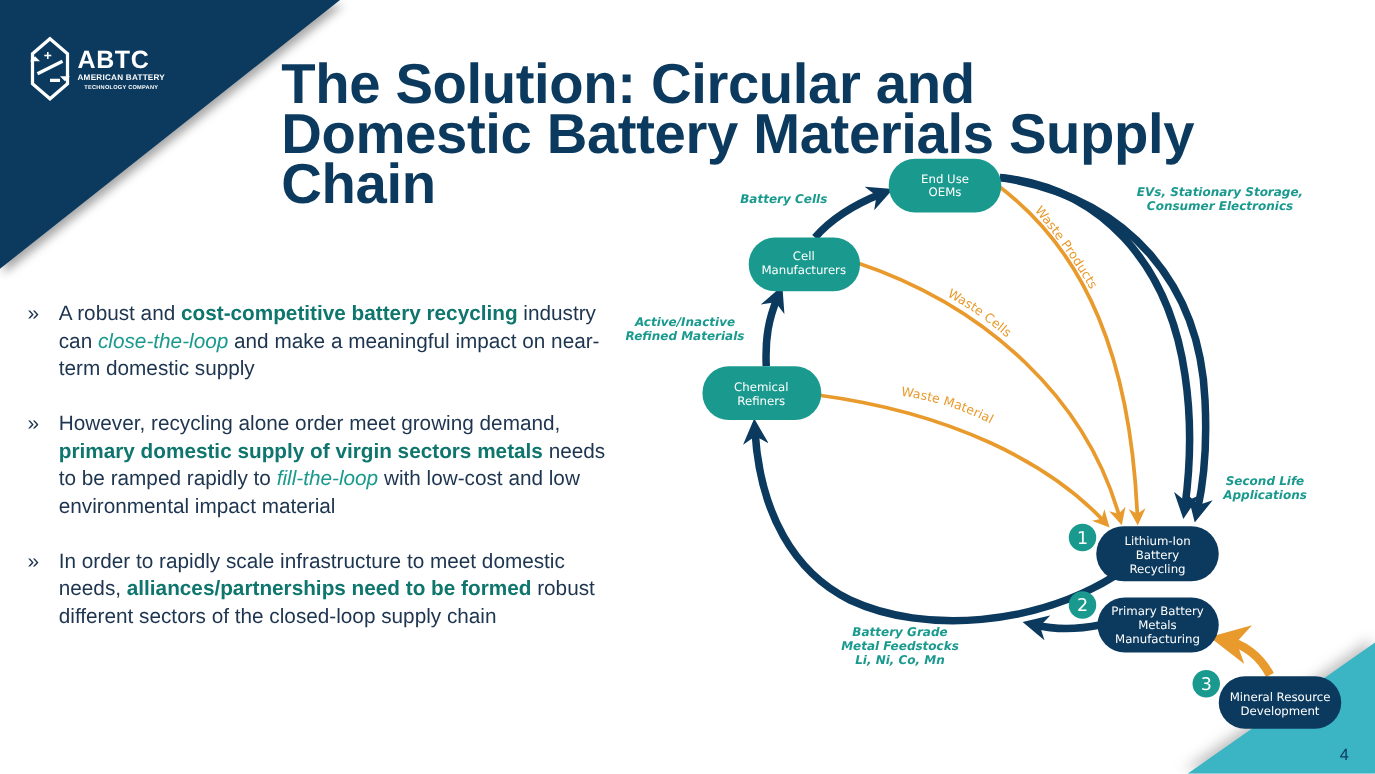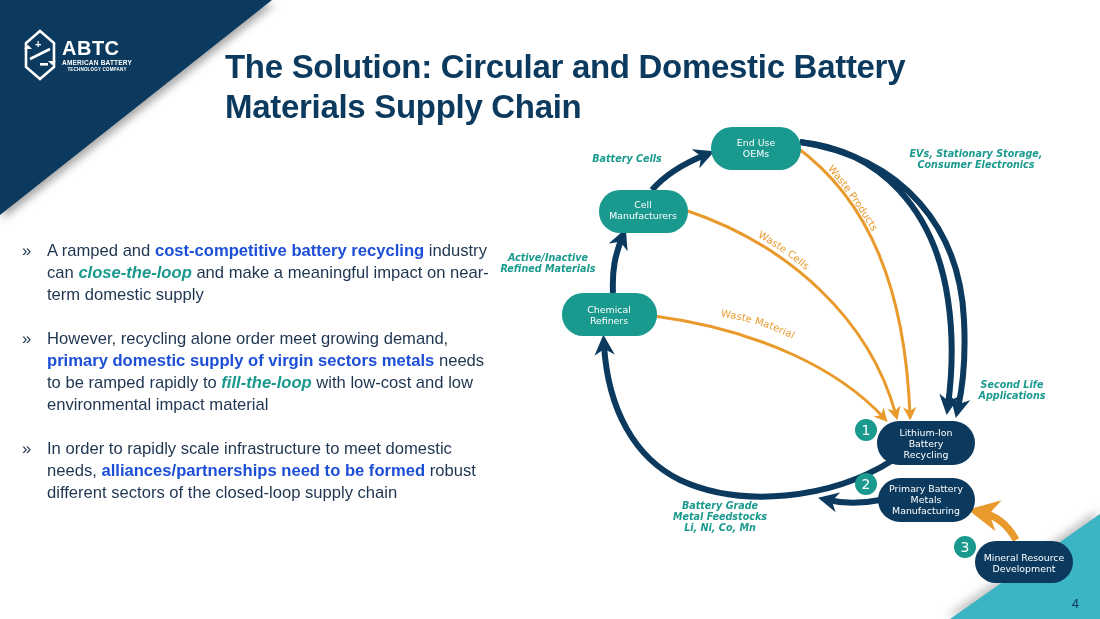--- a/index.html
+++ b/index.html
@@ -4,26 +4,26 @@
 <style>
   html, body { margin:0; padding:0; }
   body { width:1100px; height:619px; position:relative; overflow:hidden; background:#ffffff; font-family:"Liberation Sans", sans-serif; }
   .corner-tl { position:absolute; left:0; top:0; width:0; height:0; border-top:215px solid #0b3a5e; border-right:272px solid transparent; filter:drop-shadow(3px 4px 4px rgba(0,0,0,0.35)); }
   .corner-br { position:absolute; right:0; bottom:0; width:0; height:0; border-bottom:105px solid #3bb4c4; border-left:150px solid transparent; filter:drop-shadow(-3px -3px 5px rgba(0,0,0,0.25)); }
   .logo { position:absolute; left:24px; top:29px; display:flex; align-items:center; gap:6px; color:#fff; }
   .logo-text { display:flex; flex-direction:column; line-height:1; }
   .logo-abbr { font-weight:bold; font-size:20px; letter-spacing:0.5px; }
   .logo-l1 { font-weight:bold; font-size:6.5px; margin-top:2px; letter-spacing:0.2px; }
   .logo-l2 { font-weight:bold; font-size:4.5px; margin-top:1px; text-align:center; letter-spacing:0.2px; }
-  .title { position:absolute; left:225px; top:47px; width:760px; margin:0; font-size:33px; line-height:40px; font-weight:bold; color:#0b3a5e; letter-spacing:-0.3px; }
+  .title { position:absolute; left:225px; top:47px; width:760px; margin:0; font-size:45px; line-height:40px; font-weight:bold; color:#0b3a5e; letter-spacing:-0.3px; }
   .bullets { position:absolute; left:22px; top:240px; width:470px; margin:0; padding:0; list-style:none; }
   .bullet { position:relative; padding-left:25px; font-size:16.6px; line-height:22px; color:#1e3550; margin-bottom:22px; }
   .bullet .mark { position:absolute; left:0; top:0; }
-  .b { font-weight:bold; color:#1d4ed8; }
-  .em { font-weight:bold; font-style:italic; color:#1a9a8e; }
+  .b { font-weight:bold; color:#0f766e; }
+  .em { font-weight:normal; font-style:italic; color:#1a9a8e; }
   .diagram { position:absolute; left:0; top:0; width:1100px; height:619px; }
   .lbl-ital { font-family:"DejaVu Sans", sans-serif; font-weight:bold; font-style:italic; font-size:9.6px; fill:#1a9a8e; }
   .lbl-waste { font-family:"DejaVu Sans", sans-serif; font-size:10px; fill:#e99a2c; }
   .node-txt { font-family:"DejaVu Sans", sans-serif; font-size:9.4px; fill:#ffffff; }
   .num-txt { font-family:"DejaVu Sans", sans-serif; font-size:14px; fill:#ffffff; }
   .page-num { position:absolute; right:21px; bottom:8px; font-size:13px; color:#0b3a5e; }
 </style>
 </head>
 <body>
 
@@ -44,21 +44,21 @@
     <span class="logo-l1">AMERICAN BATTERY</span>
     <span class="logo-l2">TECHNOLOGY COMPANY</span>
   </div>
 </div>
 
 <h1 class="title">The Solution: Circular and Domestic Battery Materials Supply Chain</h1>
 
 <ul class="bullets">
   <li class="bullet">
     <span class="mark">»</span>
-    <span>A ramped and </span><span class="b">cost-competitive battery recycling</span><span> industry can </span><span class="em">close-the-loop</span><span> and make a meaningful impact on near-term domestic supply</span>
+    <span>A robust and </span><span class="b">cost-competitive battery recycling</span><span> industry can </span><span class="em">close-the-loop</span><span> and make a meaningful impact on near-term domestic supply</span>
   </li>
   <li class="bullet">
     <span class="mark">»</span>
     <span>However, recycling alone order meet growing demand, </span><span class="b">primary domestic supply of virgin sectors metals</span><span> needs to be ramped rapidly to </span><span class="em">fill-the-loop</span><span> with low-cost and low environmental impact material</span>
   </li>
   <li class="bullet">
     <span class="mark">»</span>
     <span>In order to rapidly scale infrastructure to meet domestic needs, </span><span class="b">alliances/partnerships need to be formed</span><span> robust different sectors of the closed-loop supply chain</span>
   </li>
 </ul>

